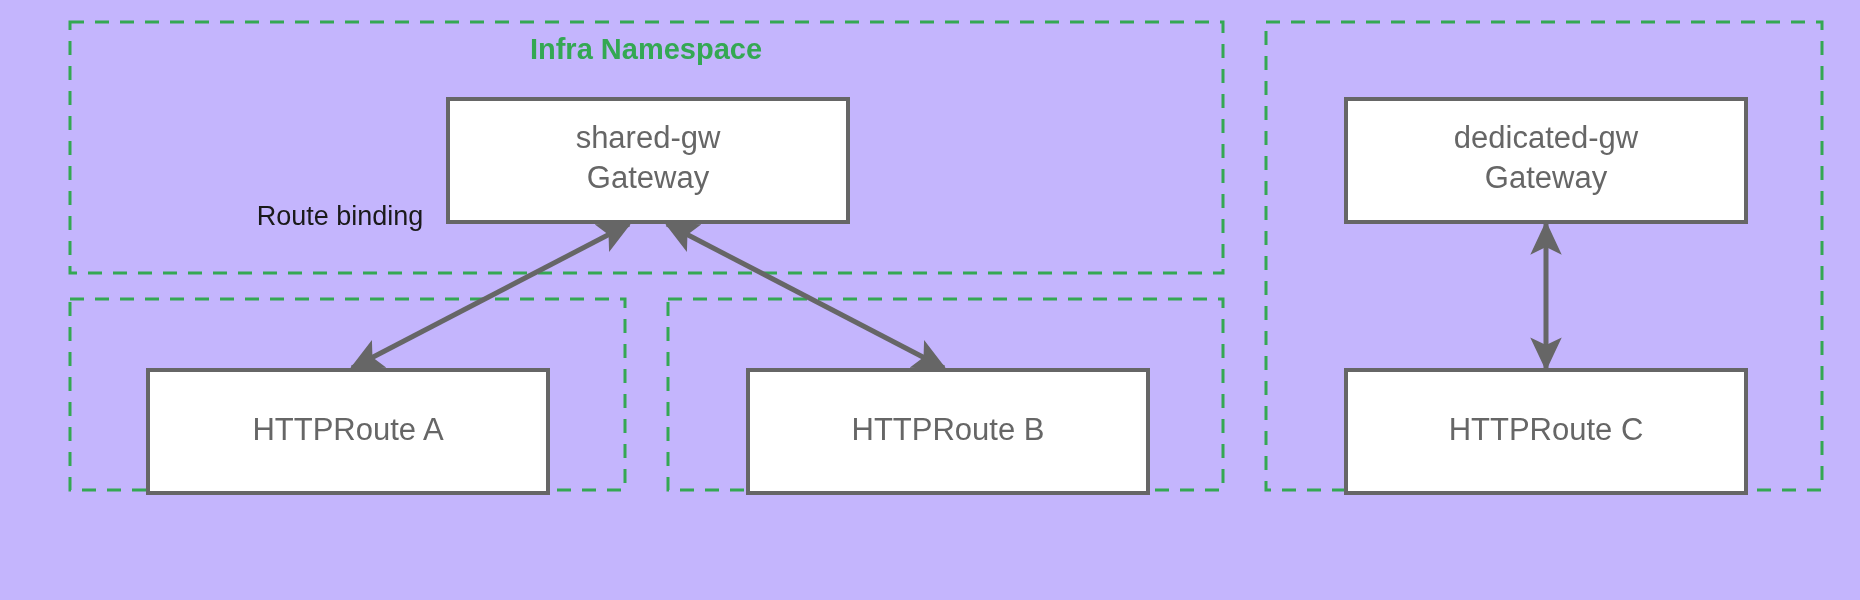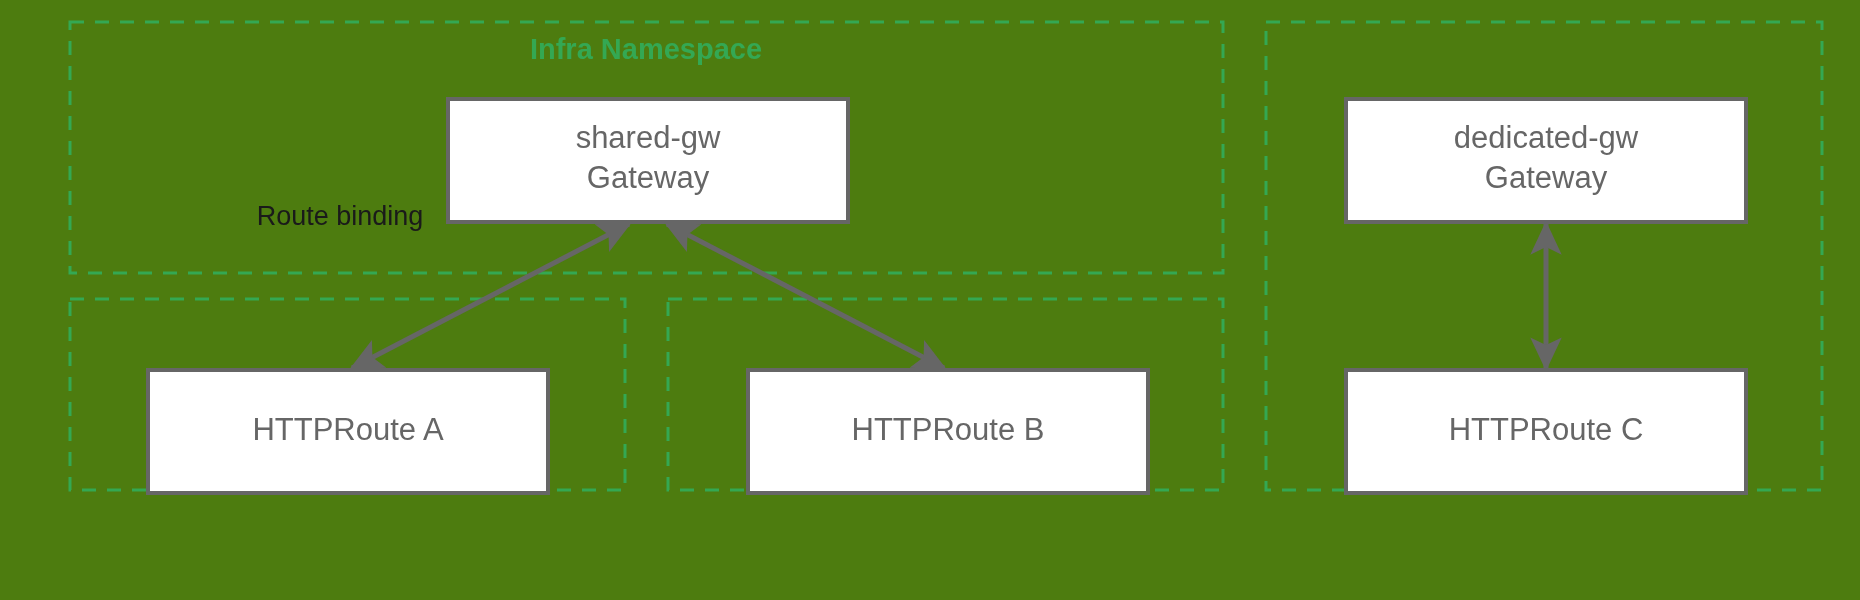--- a/index.html
+++ b/index.html
@@ -7,21 +7,21 @@
     padding: 0;
     background: #ffffff;
   }
   body {
     font-family: "Liberation Sans", sans-serif;
   }
   #canvas {
     position: relative;
     width: 1860px;
     height: 600px;
-    background: #4d7c0f;
+    background: #c4b5fd;
     overflow: hidden;
     text-align: center;
   }
   #diagram-svg {
     position: absolute;
     top: 0;
     left: 0;
     width: 1860px;
     height: 600px;
   }

